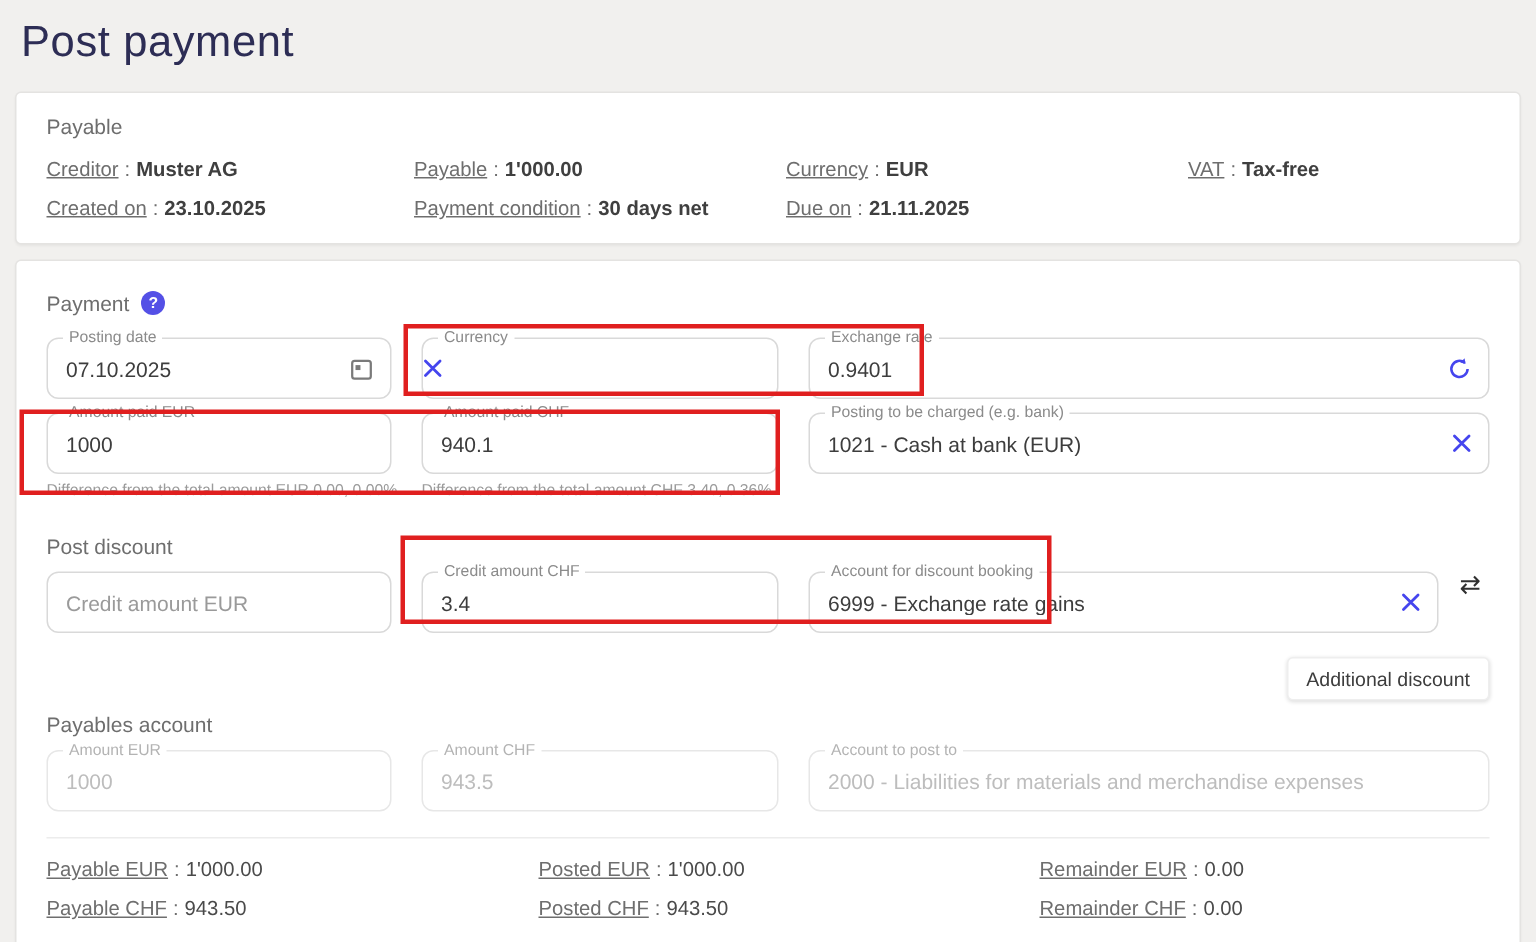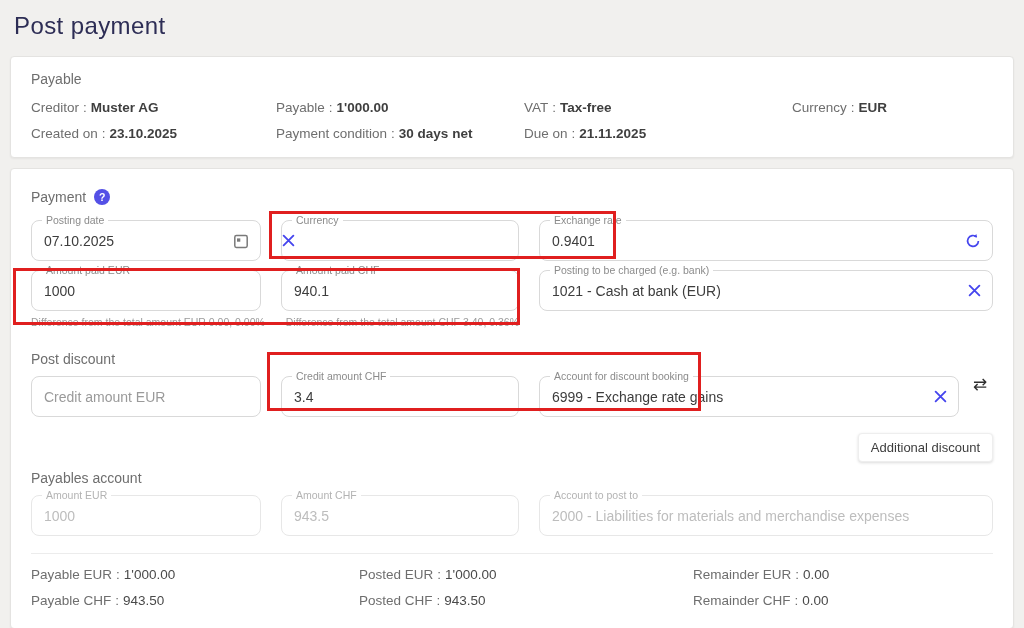--- a/index.html
+++ b/index.html
@@ -1,28 +1,28 @@
 <!DOCTYPE html>
 <html><head>
 <meta charset="utf-8">
 <style>
   * { margin:0; padding:0; box-sizing:border-box; }
   html,body { width:1024px; height:628px; overflow:hidden; }
   body { background:#f1f0ee; font-family:"Liberation Sans", sans-serif; color:#3d3d3d; }
   .page { padding:6px 10px 0; }
-  .page-title { font-size:24px; font-weight:400; color:#2d2d55; letter-spacing:.4px; margin:6px 0 16px 4px; }
+  .page-title { font-size:29px; font-weight:400; color:#2d2d55; letter-spacing:.4px; margin:6px 0 16px 4px; }
 
   .card { background:#fff; border:1px solid #e4e3e1; border-radius:4px; box-shadow:0 1px 2px rgba(0,0,0,.05); }
 
   
   .payable-card { padding:14px 20px 16px; margin-bottom:10px; }
   .section-heading { font-size:14px; color:#6e6e6e; }
   .payable-grid { display:grid; grid-template-columns:245px 248px 268px 1fr; row-gap:11px; margin-top:13px; font-size:13.5px; }
   .kv { white-space:nowrap; }
-  .kv .k { color:#6e6e6e; }
+  .kv .k { color:#6e6e6e;text-decoration:underline; }
   .kv .sep { margin:0 4px; color:#6e6e6e; }
   .kv .v { color:#3f3f3f; font-weight:600; }
 
   
   .payment-card { position:relative; padding:20px 20px 20px; }
   .payment-head { display:flex; align-items:center; gap:8px; margin-bottom:15px; height:16px; }
   .help-icon { width:16px; height:16px; border-radius:50%; background:#5450e6; color:#fff; font-size:10.5px; font-weight:bold;
                display:inline-flex; align-items:center; justify-content:center; cursor:pointer; }
 
   .frow { display:grid; grid-template-columns:230px 238px 1fr; column-gap:20px; }
@@ -33,21 +33,21 @@
                  font-size:14px; color:#3d3d3d; padding:0 12px; }
   .field input::placeholder { color:#9a9a9a; }
   .trailing { display:flex; align-items:center; gap:8px; margin-right:11px; flex:0 0 auto; cursor:pointer; }
   .field.disabled { border-color:#e7e7e7; }
   .field.disabled .flabel { color:#b3b3b3; }
   .field.disabled input { color:#bdbdbd; }
 
   .row2 { margin-top:9px; }
   .diff-row { display:grid; grid-template-columns:230px 238px 1fr; column-gap:20px; margin-top:5px;
               font-size:10.5px; color:#9b9b9b; }
-  .diff-row div { text-align:right; white-space:nowrap; }
+  .diff-row div { text-align:left; white-space:nowrap; }
 
   .sub-heading { margin-top:23px; height:16px; }
   .row3 { margin-top:9px; }
   .acct-cell { display:flex; }
   .acct-cell .field { flex:1; max-width:420px; }
   .swap-icon { margin-left:14px; font-size:17px; color:#2f2f2f; cursor:pointer; line-height:1; }
 
   .add-discount-row { display:flex; justify-content:flex-end; margin-top:16px; }
   .btn-secondary { background:#fff; border:1px solid #eeeeee; border-radius:4px; box-shadow:0 1px 3px rgba(0,0,0,.14);
                    padding:6px 12px; font-size:13px; color:#3d3d3d; font-family:inherit; cursor:pointer; }
@@ -79,22 +79,22 @@
 <body>
 
 <div class="page">
   <h1 class="page-title">Post payment</h1>
 
   <div class="card payable-card">
     <div class="section-heading">Payable</div>
     <div class="payable-grid">
       <div class="kv"><span class="k">Creditor</span><span class="sep">:</span><span class="v">Muster AG</span></div>
       <div class="kv"><span class="k">Payable</span><span class="sep">:</span><span class="v">1'000.00</span></div>
+      <div class="kv"><span class="k">Currency</span><span class="sep">:</span><span class="v">EUR</span></div>
       <div class="kv"><span class="k">VAT</span><span class="sep">:</span><span class="v">Tax-free</span></div>
-      <div class="kv"><span class="k">Currency</span><span class="sep">:</span><span class="v">EUR</span></div>
       <div class="kv"><span class="k">Created on</span><span class="sep">:</span><span class="v">23.10.2025</span></div>
       <div class="kv"><span class="k">Payment condition</span><span class="sep">:</span><span class="v">30 days net</span></div>
       <div class="kv"><span class="k">Due on</span><span class="sep">:</span><span class="v">21.11.2025</span></div>
     </div>
   </div>
 
   <div class="card payment-card">
 
     <div class="hl hl1"></div>
     <div class="hl hl2"></div>

